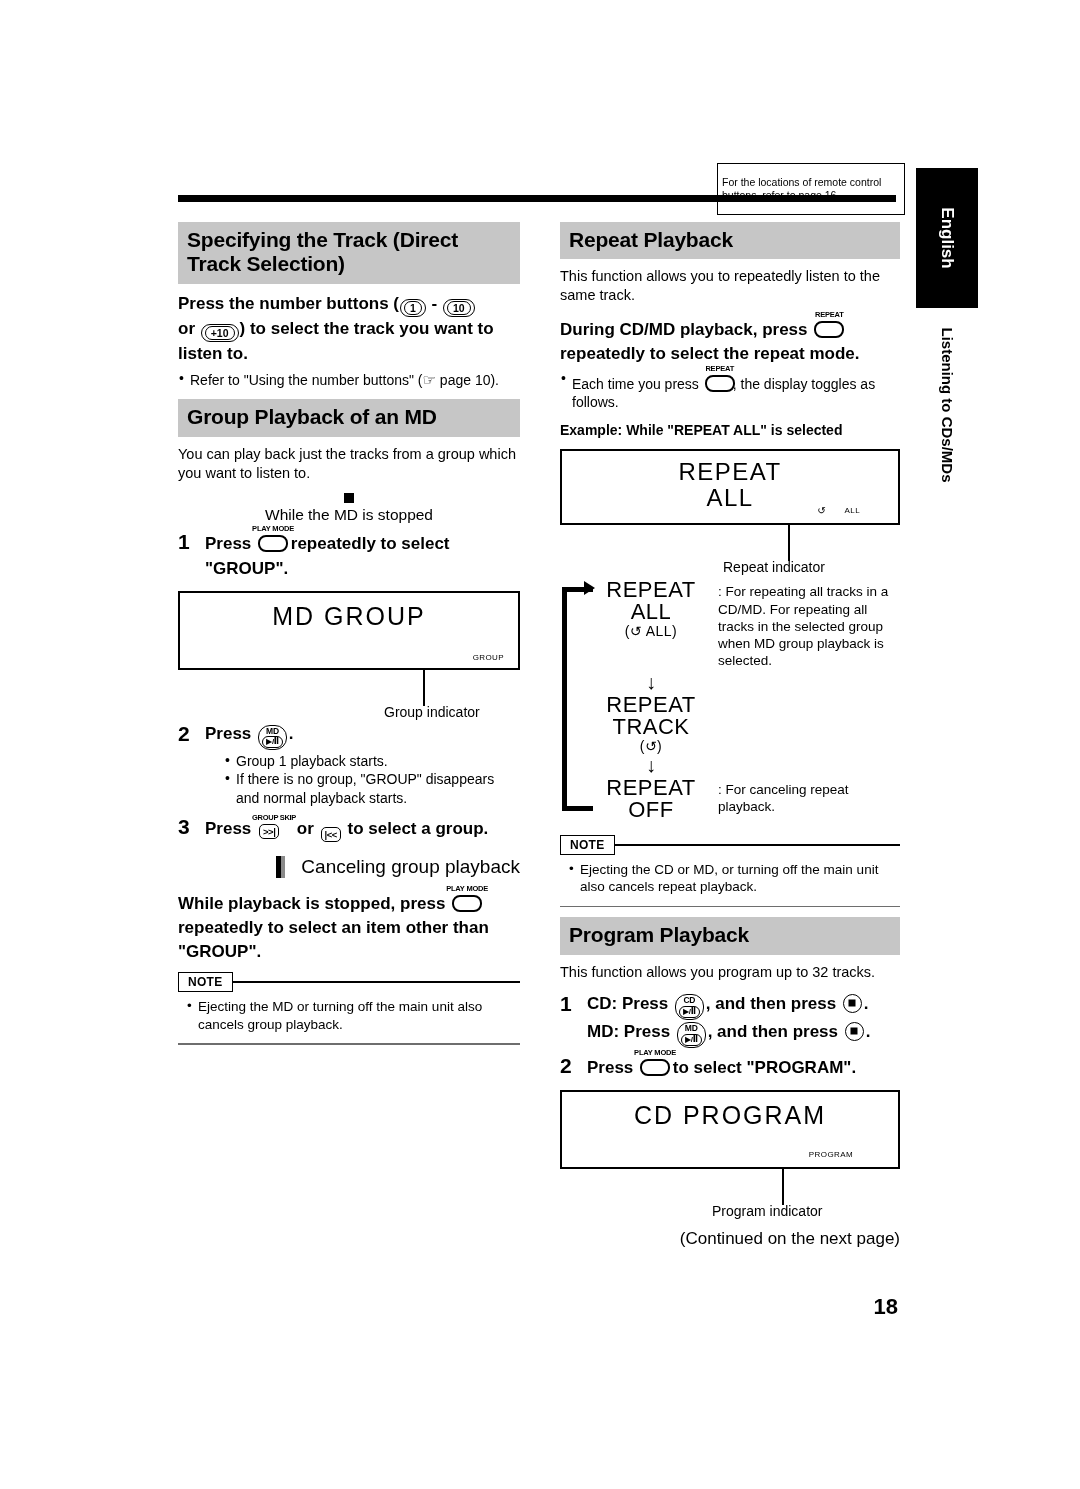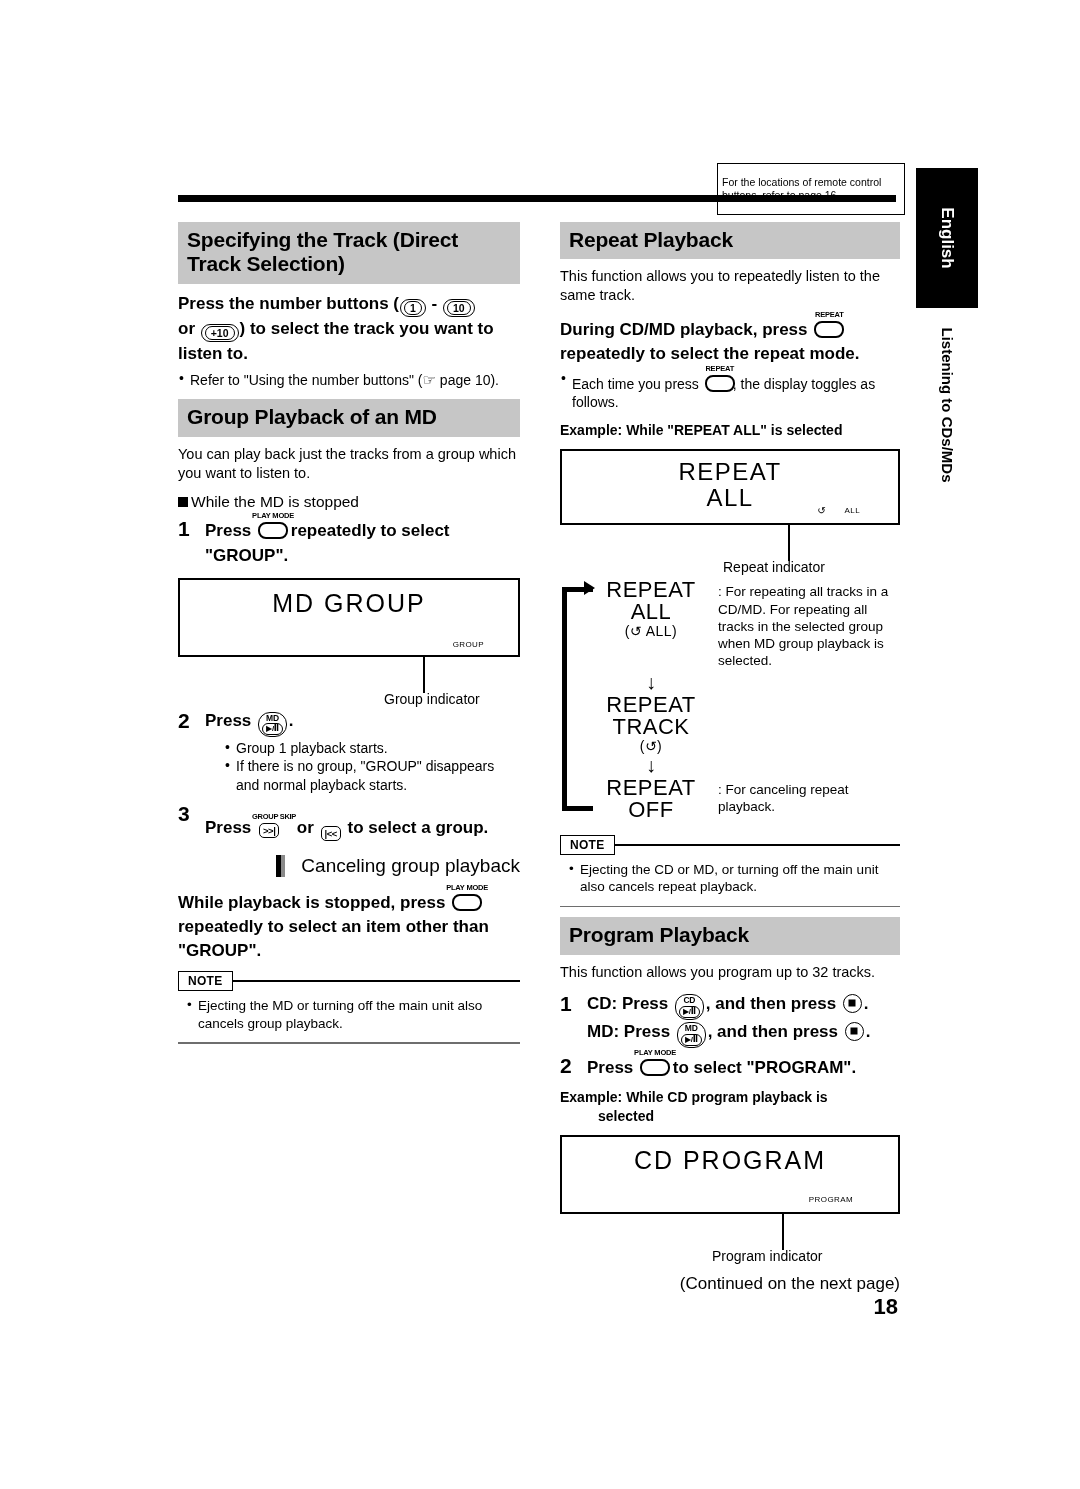--- a/index.html
+++ b/index.html
@@ -27,21 +27,21 @@
   .col-left{left:178px;width:342px;}
   .col-right{left:560px;width:340px;}
 
   h2.sec{background:#c6c6c6;font-size:21px;font-weight:bold;margin:0 0 8px 0;
          padding:6px 9px 7px 9px;line-height:1.16;letter-spacing:-0.2px;}
   .body-txt{font-size:14.5px;line-height:1.32;margin:0 0 10px 0;}
   .lead{font-size:17px;font-weight:bold;line-height:1.42;margin:6px 0 4px 0;}
   .bullets{font-size:14px;line-height:1.3;margin:0 0 10px 0;padding:0;list-style:none;}
   .bullets li{position:relative;padding-left:12px;margin-bottom:1px;}
   .bullets li:before{content:"\2022";position:absolute;left:1px;top:-1px;}
-  .sq-head{font-size:15.5px;margin:4px 0 6px 0;display:flex;align-items:center;gap:3px;}
+  .sq-head{font-size:15.5px;margin:4px 0 6px 0;display:flex;align-items:center;gap:3px;flex-direction:column;}
   .sq{display:inline-block;width:10px;height:10px;background:#000;}
 
   
   .step{display:flex;gap:10px;margin:6px 0 2px 0;}
   .step .num{font-size:21px;font-weight:bold;line-height:1.1;width:17px;flex:none;}
   .step .txt{font-size:17px;font-weight:bold;line-height:1.45;flex:1;}
   .sub{font-size:14px;line-height:1.3;margin:1px 0 8px 46px;padding:0;list-style:none;}
   .sub li{position:relative;padding-left:12px;}
   .sub li:before{content:"\2022";position:absolute;left:1px;top:-1px;}
 
@@ -100,21 +100,21 @@
      font-style:normal;font-size:10.5px;font-weight:bold;padding:0px 5px;line-height:12px;}
 
   .pad-btn{display:inline-block;vertical-align:-5px;border:1.8px solid #000;
      border-radius:12px;padding:1px 3px;margin:0 2px;text-align:center;}
   .pad-btn b{display:block;font-size:8.5px;line-height:9px;letter-spacing:-.2px;}
   .pad-btn s{display:block;text-decoration:none;border:1.5px solid #000;border-radius:7px;
      font-size:8px;line-height:10px;padding:0 3px;margin-top:.5px;letter-spacing:-.3px;}
 
   .skip-btn{display:inline-block;vertical-align:-4px;border:1.8px solid #000;
      border-radius:5px;font-size:9.5px;line-height:13px;padding:0 3px;margin:0 2px;letter-spacing:-.5px;}
-  .skip-holder{display:inline-block;position:relative;width:36px;height:24px;vertical-align:-5px;margin-top:12px;}
+  .skip-holder{display:inline-block;position:relative;width:36px;height:24px;vertical-align:-5px;}
   .skip-holder .cap-top{position:absolute;left:50%;transform:translateX(-50%);top:-1px;
      font-size:7.5px;font-weight:bold;line-height:1;white-space:nowrap;letter-spacing:-.3px;}
   .skip-holder .skip-btn{position:absolute;left:3px;bottom:0;margin:0;}
 
   .stop-btn{display:inline-block;vertical-align:-4px;width:17px;height:17px;
      border:1.8px solid #000;border-radius:50%;position:relative;margin:0 2px;}
   .stop-btn:after{content:"";position:absolute;left:50%;top:50%;
      transform:translate(-50%,-50%);width:7px;height:7px;background:#000;}
 
   .hand{font-size:15px;}
@@ -178,21 +178,21 @@
               <span class="cap-top">PLAY MODE</span>
             </span>
         </span>
         <span>repeatedly to select "GROUP".</span>
       </div>
     </div>
 
     <div class="lcd-wrap">
       <div class="lcd">
         <div class="big">MD  GROUP</div>
-        <div class="ind" style="right:34px;bottom:6px;">GROUP</div>
+        <div class="ind" style="right:14px;bottom:6px;">GROUP</div>
       </div>
       <div class="pointer">
         <div class="vline" style="left:245px;"></div>
         <div class="cap" style="left:178px;margin-left:28px;">Group indicator</div>
       </div>
     </div>
 
     <div class="step">
       <div class="num">2</div>
       <div class="txt">
@@ -365,24 +365,20 @@
         <span>Press</span>
         <span class="oval-holder">
           <span class="btn-oval">
               <span class="cap-top">PLAY MODE</span>
             </span>
         </span>
         <span>to select "PROGRAM".</span>
       </div>
     </div>
 
-    <p class="ex-cap">
-      <span>Example: While CD program playback is</span>
-      <span class="ind2">selected</span>
-    </p>
 
     <div class="lcd-wrap">
       <div class="lcd">
         <div class="big">CD  PROGRAM</div>
         <div class="ind" style="right:45px;bottom:8px;">PROGRAM</div>
       </div>
       <div class="pointer">
         <div class="vline" style="left:222px;"></div>
         <div class="cap" style="left:152px;">Program indicator</div>
       </div>

